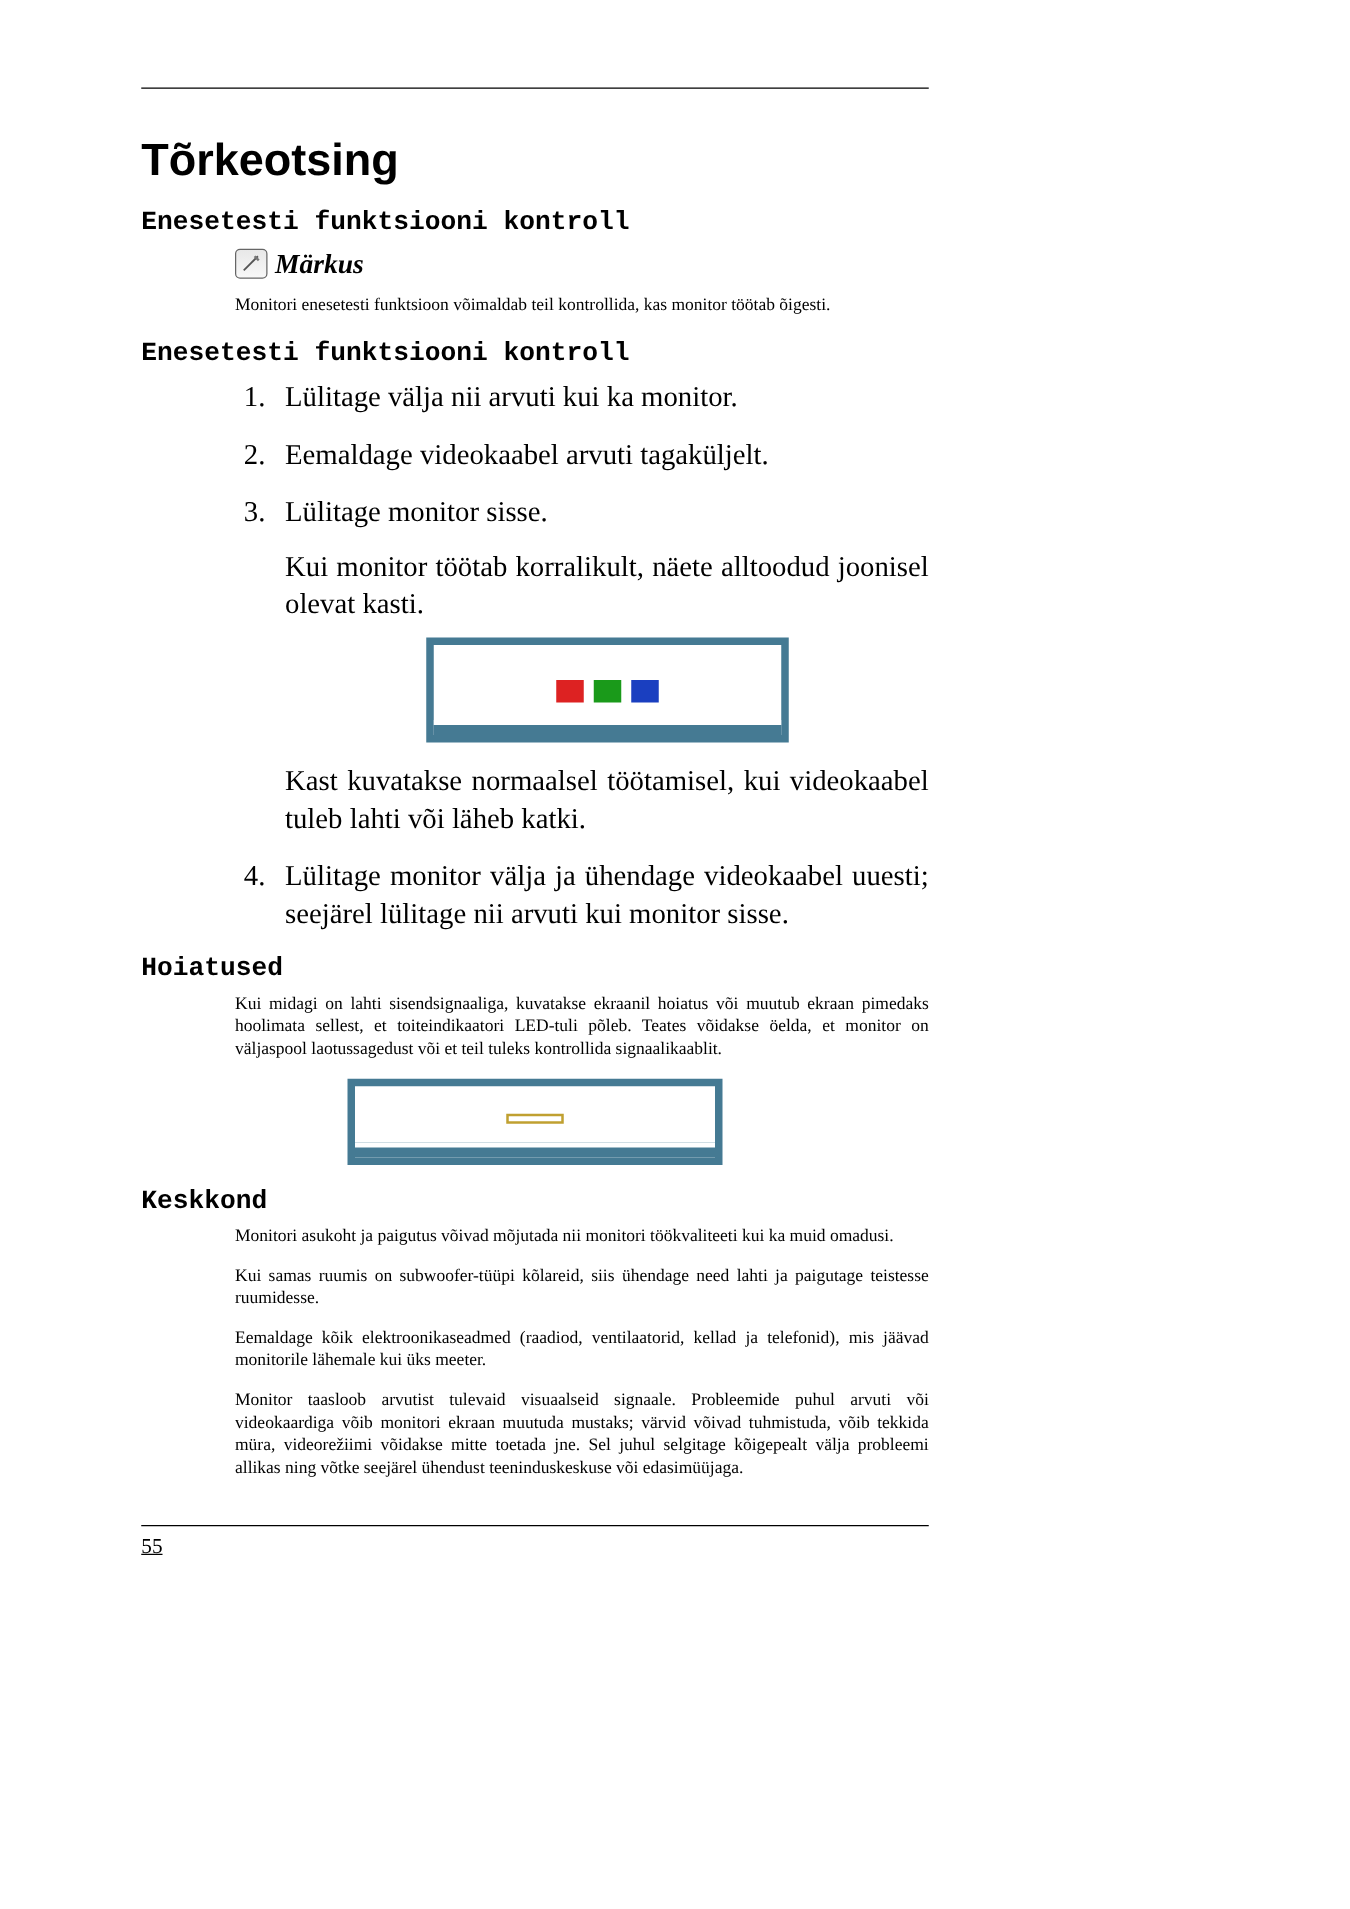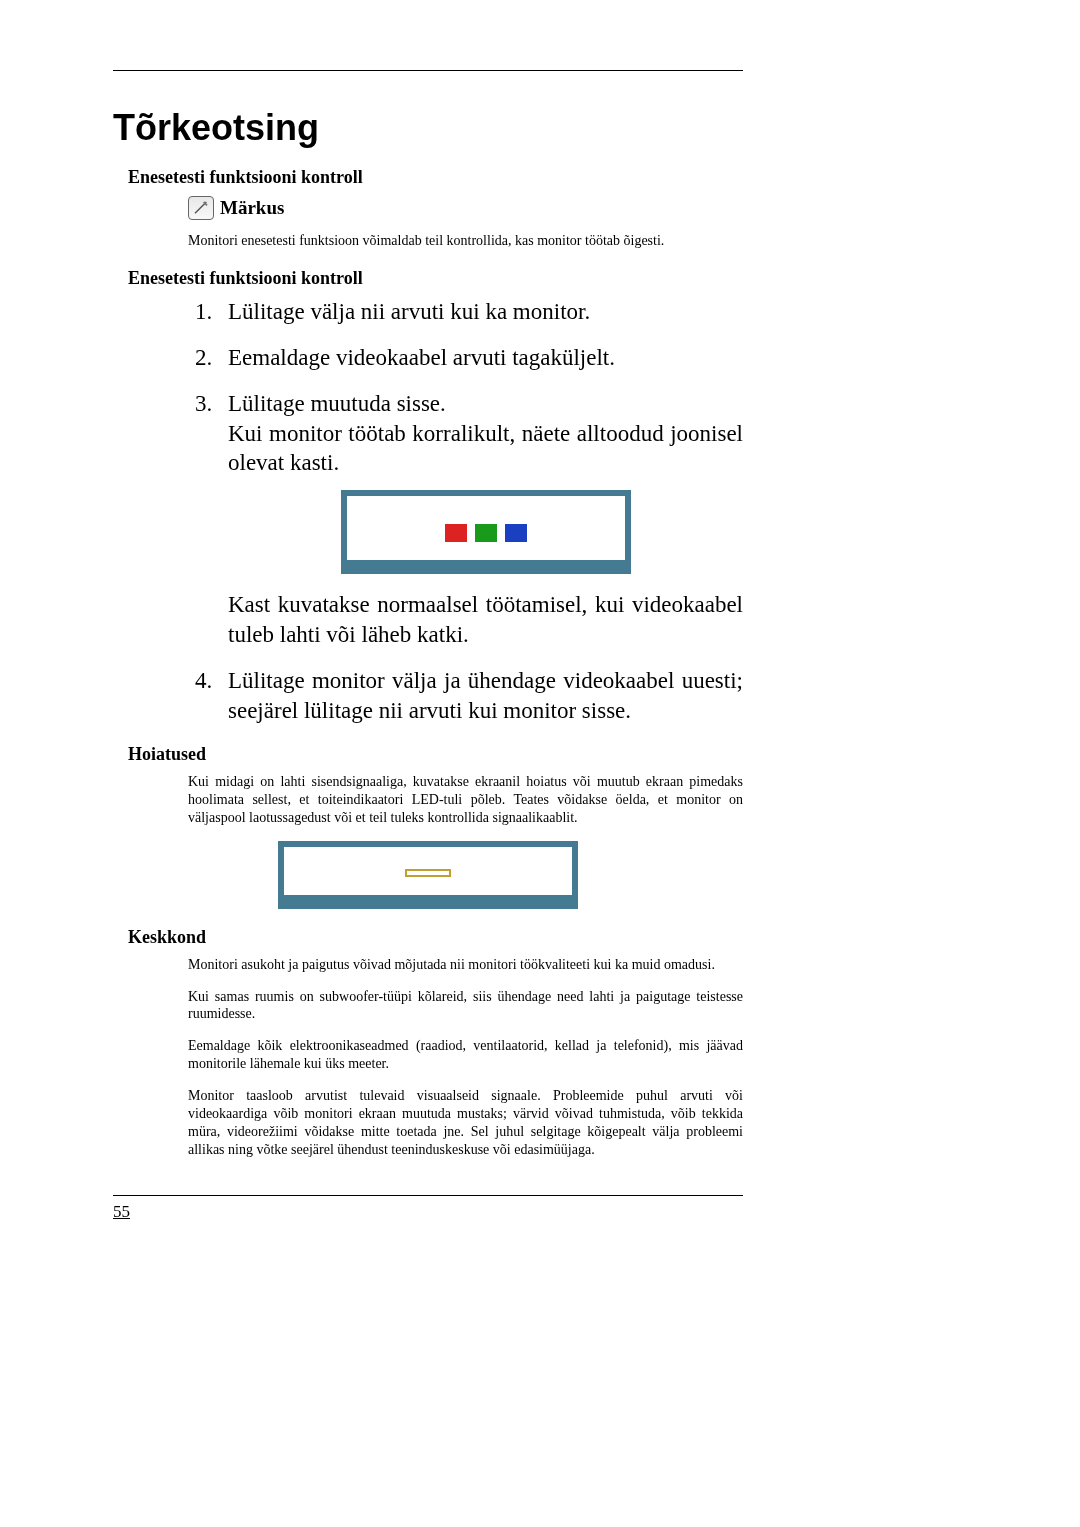--- a/index.html
+++ b/index.html
@@ -24,45 +24,46 @@
     border-top: 1.2px solid #000;
     margin-top: 36px;
   }
   h1.title {
     font-family: Arial, Helvetica, sans-serif;
     font-size: 36px;
     font-weight: bold;
     margin: 0 0 18px 0;
   }
   h2.section {
-    font-family: Liberation Serif, serif;
-    font-size: 18px;
+    font-family: Liberation Mono, monospace;
+    font-size: 21px;
     font-weight: bold;
-    margin: 18px 0 8px 15px;
+    margin: 18px 0 8px 0;
   }
   .note-row {
     margin-left: 75px;
     display: flex;
     align-items: center;
     gap: 6px;
     margin-bottom: 12px;
   }
   .note-icon {
     width: 24px; height: 22px;
     border: 1.5px solid #666;
     border-radius: 4px;
     background: linear-gradient(#e8e8e8,#f8f8f8);
     position: relative;
     display:flex; align-items:center; justify-content:center;
   }
   .note-icon svg { width: 16px; height: 16px; }
   .note-label {
     font-family: "Times New Roman", Times, serif;
     font-weight: bold;
-    font-size: 19px;
+    font-size: 22px;
+    font-style: italic;
   }
   .body-text {
     font-size: 14px;
     line-height: 1.28;
     text-align: justify;
     margin: 0 0 14px 75px;
   }
   .body-text.italic-run { font-style: normal; }
   .italic { font-style: italic; }
   ol.steps {
@@ -70,21 +71,21 @@
     padding-left: 30px;
     font-size: 23px;
   }
   ol.steps li {
     margin-bottom: 16px;
     line-height: 1.3;
     text-align: justify;
     padding-left: 10px;
   }
   .step-sub {
-    margin-top: 0;
+    margin-top: 14px;
     text-align: justify;
   }
   .figure-wrap { text-align: center; margin: 12px 0 16px 0; }
 
   
   .monitor-box {
     display: inline-block;
     border: 6px solid #457a93;
     width: 290px;
     background: #fff;
@@ -178,21 +179,21 @@
     </span>
     <span class="note-label">Märkus</span>
   </div>
   <p class="body-text">Monitori enesetesti funktsioon võimaldab teil kontrollida, kas monitor töötab õigesti.</p>
 
   <h2 class="section">Enesetesti funktsiooni kontroll</h2>
   <ol class="steps">
     <li><span>Lülitage välja nii arvuti kui ka monitor.</span></li>
     <li><span>Eemaldage videokaabel arvuti tagaküljelt.</span></li>
     <li>
-      <span>Lülitage muutuda sisse.</span>
+      <span>Lülitage monitor sisse.</span>
       <div class="step-sub">Kui monitor töötab korralikult, näete alltoodud joonisel olevat kasti.</div>
       <div class="figure-wrap">
         <div class="monitor-box">
           <div class="upper">
             <div class="csc"></div>
             <div class="rgb">
               <div class="sw r"></div>
               <div class="sw g"></div>
               <div class="sw b"></div>
             </div>

